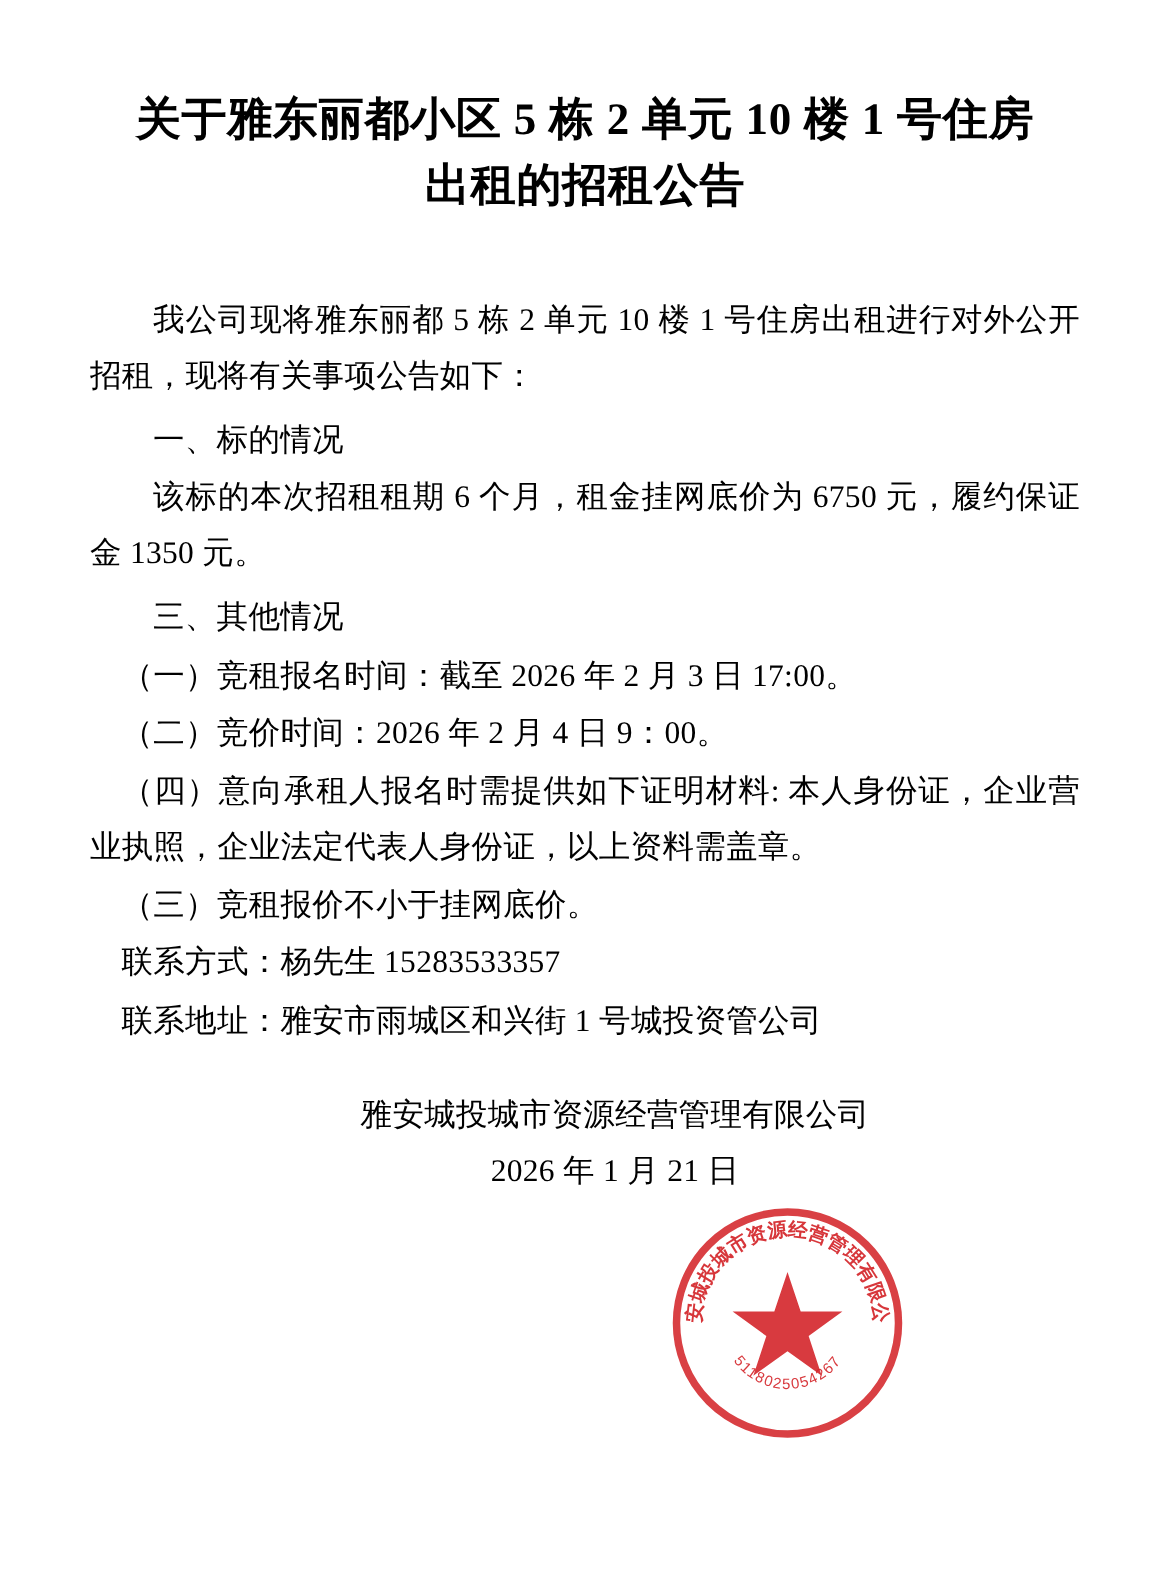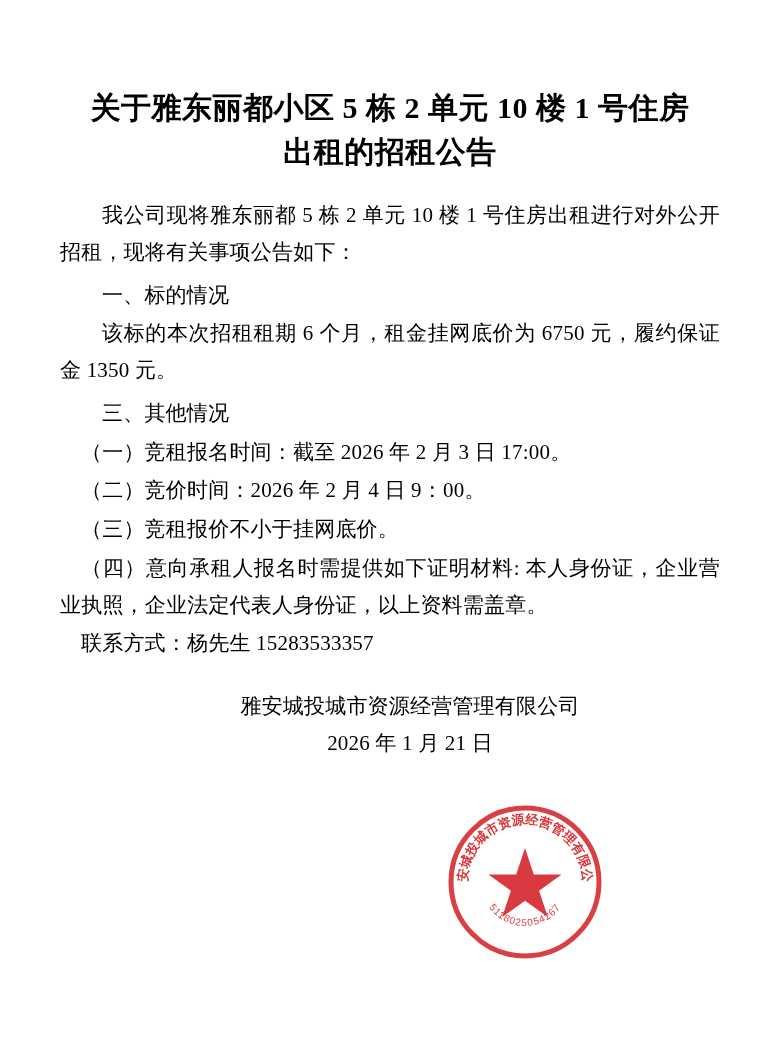--- a/index.html
+++ b/index.html
@@ -13,32 +13,32 @@
     font-family: "Liberation Serif", "DejaVu Serif", serif;
     color: #000000;
     position: relative;
     overflow: hidden;
   }
   .page {
     position: relative;
     width: 780px;
     height: 1062px;
     box-sizing: border-box;
-    padding: 86px 60px 0 60px;
+    padding: 58px 60px 0 60px;
   }
   .doc-title {
     font-size: 30px;
     font-weight: bold;
     line-height: 1.45;
     text-align: center;
     letter-spacing: 0.5px;
     margin: 0 22px 0 22px;
   }
   .body-block {
-    margin-top: 24px;
+    margin-top: 50px;
   }
   p.para {
     font-size: 21px;
     line-height: 1.75;
     margin: 0 0 2px 0;
     text-align: justify;
     text-justify: inter-ideograph;
     letter-spacing: 0.2px;
   }
   p.indent {
@@ -96,23 +96,24 @@
 
   <h1 class="doc-title">关于雅东丽都小区 5 栋 2 单元 10 楼 1 号住房出租的招租公告</h1>
 
   <div class="body-block">
     <p class="para indent">我公司现将雅东丽都 5 栋 2 单元 10 楼 1 号住房出租进行对外公开招租，现将有关事项公告如下：</p>
     <p class="para heading">一、标的情况</p>
     <p class="para indent">该标的本次招租租期 6 个月，租金挂网底价为 6750 元，履约保证金 1350 元。</p>
     <p class="para heading">三、其他情况</p>
     <p class="para sub">（一）竞租报名时间：截至 2026 年 2 月 3 日 17:00。</p>
     <p class="para sub">（二）竞价时间：2026 年 2 月 4 日 9：00。</p>
+    <p class="para sub">（四）意向承租人报名时需提供如下证明材料: 本人身份证，企业营业执照，企业法定代表人身份证，以上资料需盖章。</p>
     <p class="para sub">（三）竞租报价不小于挂网底价。</p>
-    <p class="para sub">（四）意向承租人报名时需提供如下证明材料: 本人身份证，企业营业执照，企业法定代表人身份证，以上资料需盖章。</p>
     <p class="para sub">联系方式：杨先生 15283533357</p>
+    <p class="para sub">联系地址：雅安市雨城区和兴街 1 号城投资管公司</p>
   </div>
 
   <div class="sign-block">
     <p class="sign-line">雅安城投城市资源经营管理有限公司</p>
     <p class="sign-line">2026 年 1 月 21 日</p>
   </div>
 
   <div class="seal">
     <svg width="160" height="160" viewBox="0 0 160 160" xmlns="http://www.w3.org/2000/svg">
       <defs>

